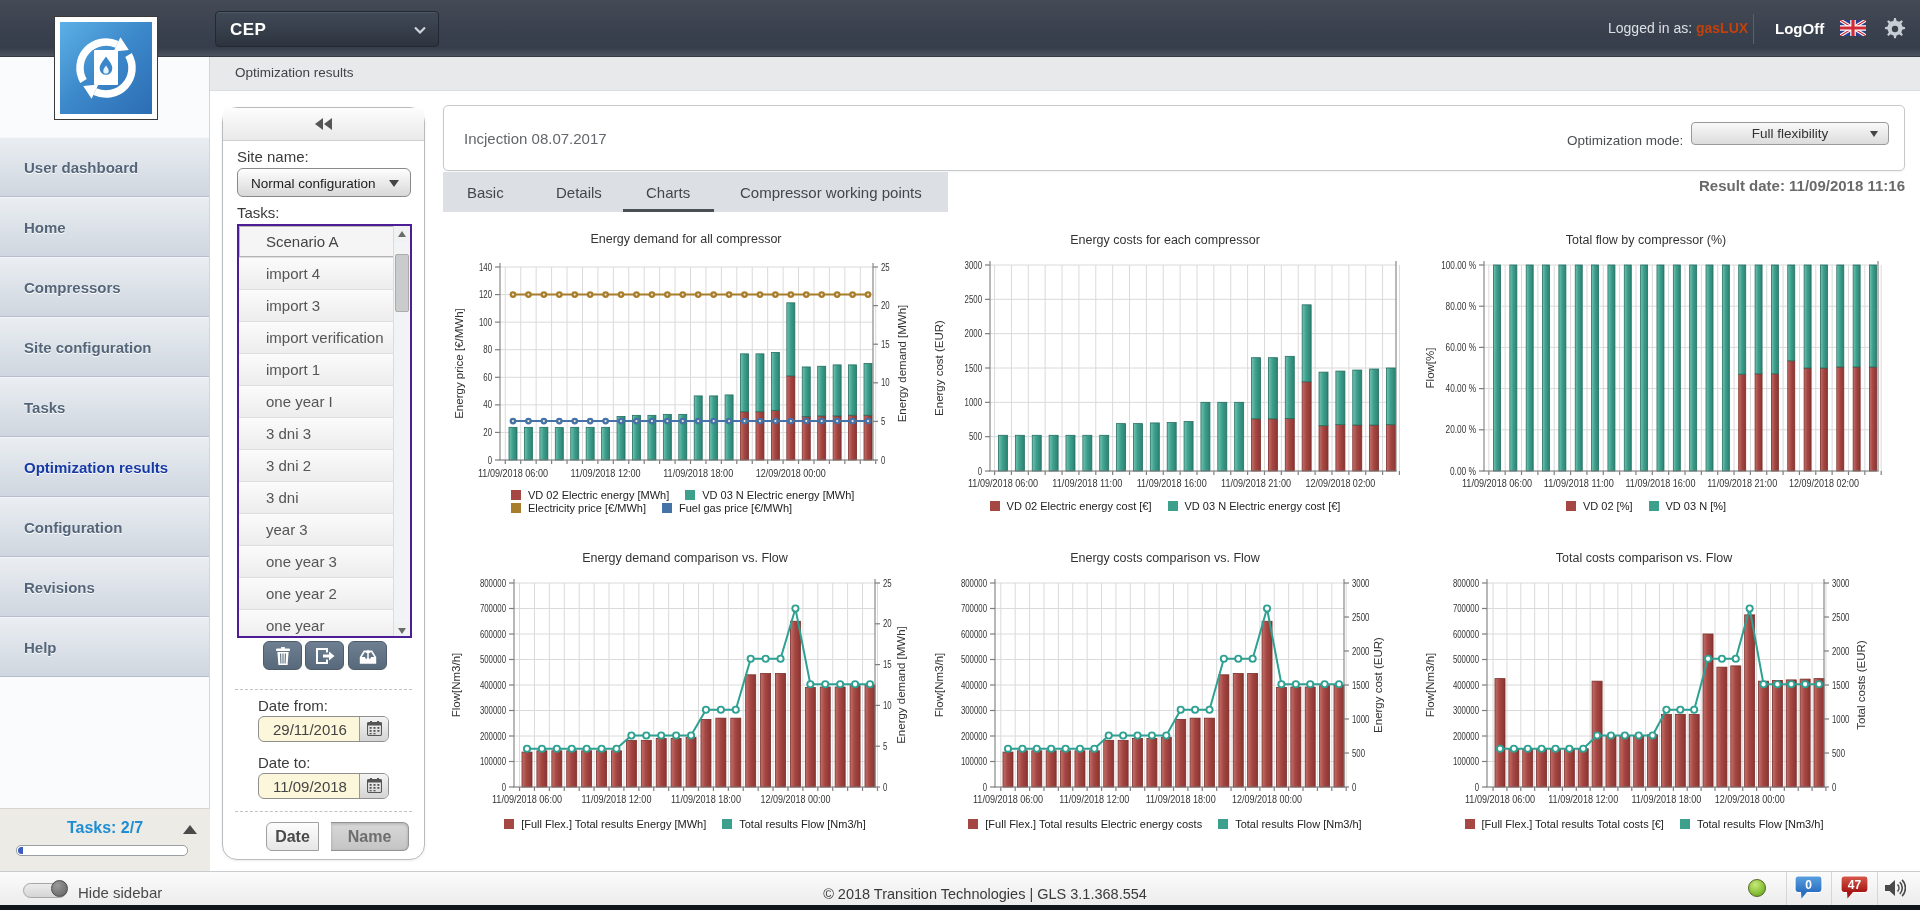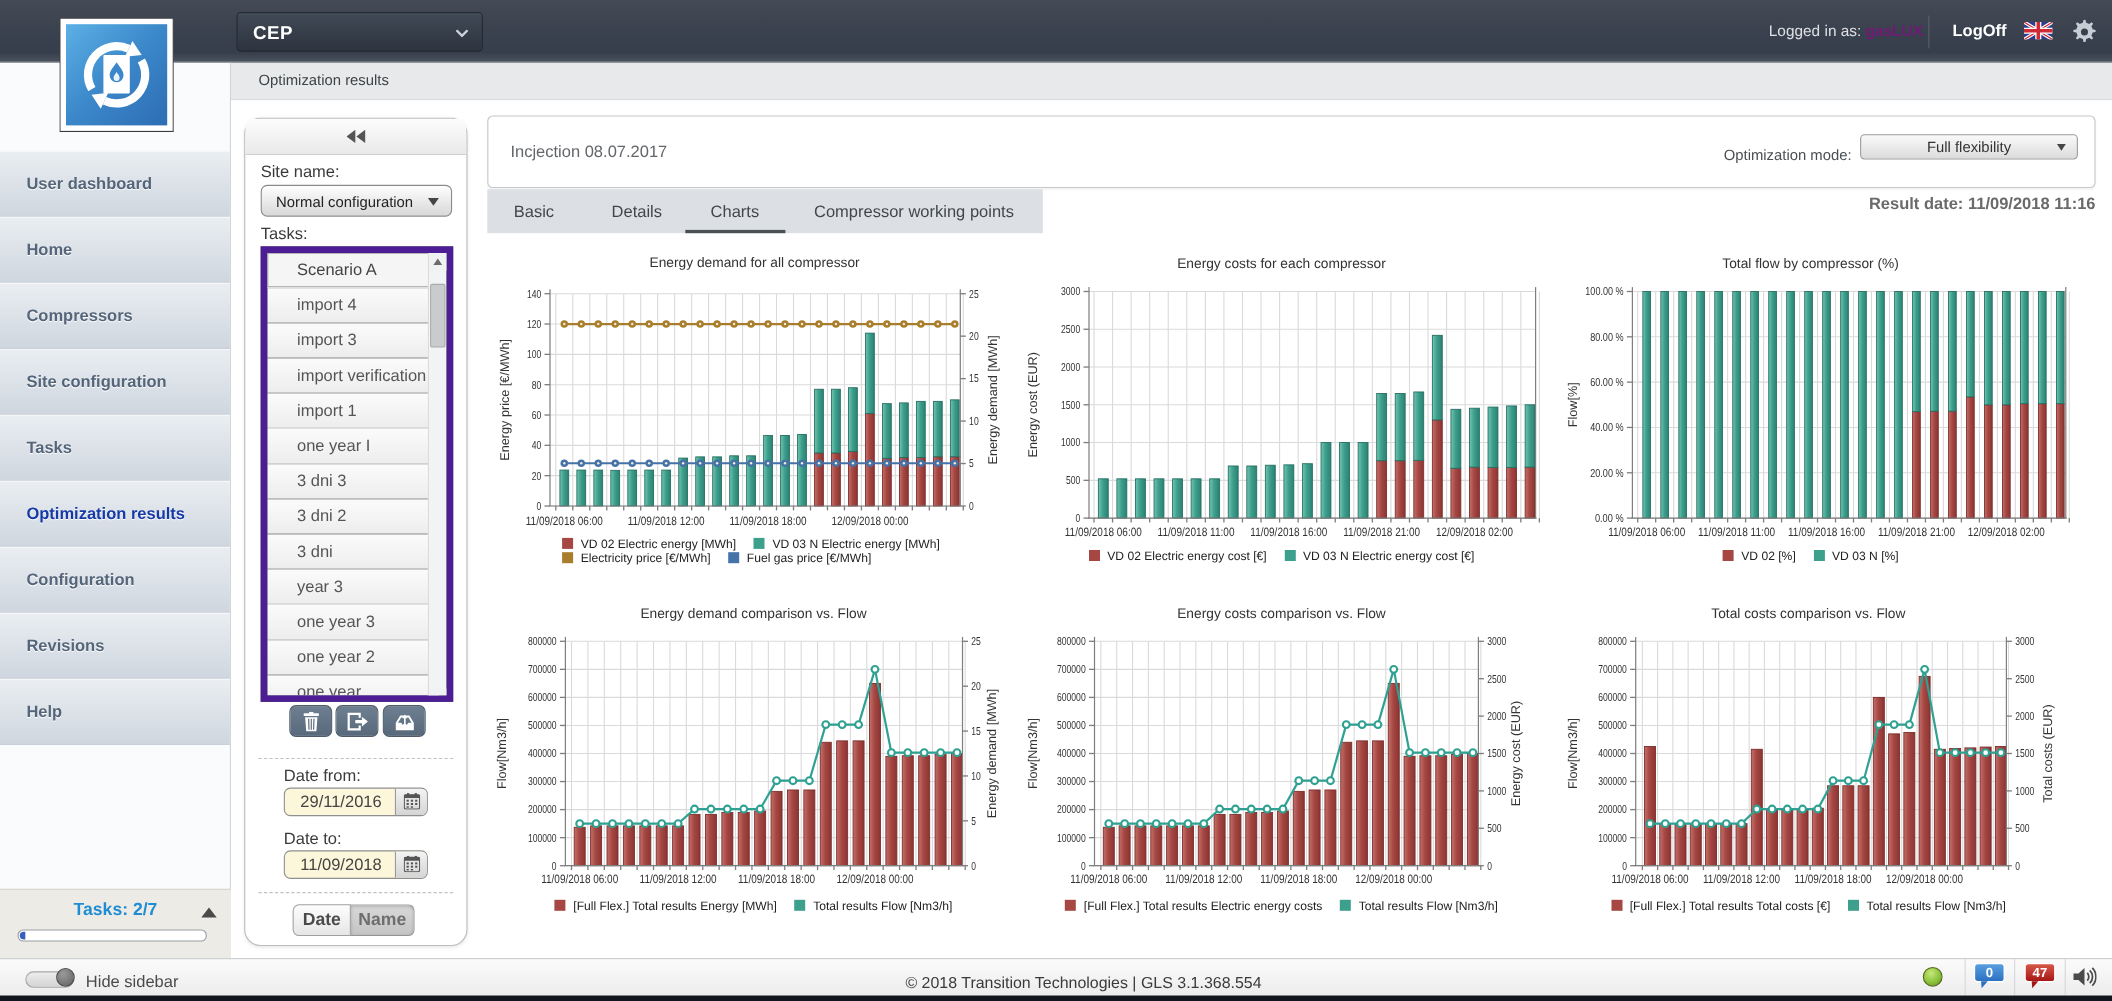--- a/index.html
+++ b/index.html
@@ -17,21 +17,21 @@
 .pbar{position:absolute;left:16px;top:36px;width:172px;height:11px;background:#fff;border:1px solid #999fa5;border-radius:5px}
 .pfill{position:absolute;left:1px;top:1px;width:5px;height:7px;background:#3b5dc0;border-radius:4px 0 0 4px}
 .footer{position:absolute;left:0;top:871px;width:1920px;height:34px;background:linear-gradient(#fbfbfc,#ececed);border-top:1px solid #c9cccf}
 .botstrip{position:absolute;left:0;top:905px;width:1920px;height:5px;background:#10161c}
 .panel{position:absolute;left:222px;top:107px;width:203px;height:753px;background:#fff;border:1px solid #b9bcbe;border-radius:15px;box-shadow:0 1px 3px rgba(0,0,0,.08)}
 .phead{position:absolute;left:0;top:0;width:201px;height:33px;background:linear-gradient(#fdfdfd,#e9e9e9);border-bottom:1px solid #cfcfcf;border-radius:5px 5px 0 0}
 .plbl{position:absolute;left:14px;font-size:15px;color:#3a3a3a}
 .psel{position:absolute;left:14px;top:60px;width:174px;height:29px;background:linear-gradient(#fefefe,#d8d8d8);border:1px solid #8a8a8a;border-radius:6px}
 .psel span{position:absolute;left:13px;top:7px;font-size:13.5px;color:#222}
 .caret{position:absolute;width:0;height:0;border-left:5px solid transparent;border-right:5px solid transparent;border-top:7px solid #444}
-.tlist{position:absolute;left:14px;top:116px;width:175px;height:414px;border:6px solid #4c1d95;background:#404040;overflow:hidden}
+.tlist{position:absolute;left:14px;top:116px;width:175px;height:414px;border:2px solid #4c1d95;background:#86efac;overflow:hidden}
 .ti{width:156px;height:32px;line-height:31px;padding-left:27px;font-size:15px;color:#555;background:linear-gradient(#fbfbfb,#ededed);border-bottom:1px solid #dedede}
 .ti.sel{background:#f5f5f5;box-shadow:inset 0 0 0 1px #b5b5b5;color:#444}
 .sbar{position:absolute;right:0;top:0;width:17px;height:412px;background:#f2f3f4;border-left:1px solid #dcdcdc}
 .sbtn{position:absolute;left:0;width:16px;height:16px;background:#f0f1f2;text-align:center}
 .sarr{position:absolute;left:4px;width:0;height:0;border-left:4px solid transparent;border-right:4px solid transparent}
 .sthumb{position:absolute;left:1px;top:28px;width:14px;height:58px;background:#c9cbcd;border:1px solid #ababab;border-radius:2px}
 .ibtn{position:absolute;width:39px;height:29px;background:linear-gradient(#6d7f90,#57697b);border:1px solid #4e5c6a;border-radius:6px;text-align:center}
 .ibtn svg{margin-top:5px}
 .dash{position:absolute;left:12px;width:177px;border-top:1px dashed #c2c2c2}
 .dinput{position:absolute;left:35px;width:131px;height:26px;border:1px solid #8f8f8f;border-radius:6px;overflow:hidden;background:#fcf6da}
@@ -53,21 +53,21 @@
 .knob{position:absolute;left:51px;top:880px;width:17px;height:17px;border-radius:50%;background:radial-gradient(circle at 35% 30%,#9a9a9a,#606060);border:1px solid #4a4a4a}
 .fsep{position:absolute;top:872px;width:1px;height:33px;background:#d4d7da}
 </style></head><body>
 <div class="topbar"></div>
 <div class="cep">
     <span>CEP</span>
     <svg style="position:absolute;right:12px;top:14px" width="12" height="8" viewBox="0 0 12 8">
       <path d="M1 1.5 L6 6.5 L11 1.5" stroke="#cdd3da" stroke-width="2.2" fill="none"></path>
     </svg>
   </div>
-<div class="lia" style="left:1608px">Logged in as: <b style="color:#701a75">gasLUX</b></div>
+<div class="lia" style="left:1608px">Logged in as: <b style="color:#c2410c">gasLUX</b></div>
 <div style="position:absolute;left:1753px;top:14px;width:1px;height:30px;background:#5a616a"></div>
 <div class="lia" style="left:1775px;font-weight:bold;color:#fff;font-size:15px">LogOff</div>
 <div style="position:absolute;left:1840px;top:20px"><svg width="26" height="16" viewBox="0 0 26 16">
       <rect width="26" height="16" fill="#2b3f8e"></rect>
 <path d="M0 0 L26 16 M26 0 L0 16" stroke="#fff" stroke-width="3.2"></path>
 <path d="M0 0 L26 16 M26 0 L0 16" stroke="#cf2b36" stroke-width="1.1"></path>
 <path d="M13 0 V16 M0 8 H26" stroke="#fff" stroke-width="5.5"></path>
 <path d="M13 0 V16 M0 8 H26" stroke="#cf2b36" stroke-width="3.2"></path>
     </svg></div>
 <div style="position:absolute;left:1884px;top:18px"><svg width="22" height="22" viewBox="0 0 22 22">
@@ -252,21 +252,21 @@
             <rect x="2.6" y="9" width="2" height="1.8"></rect>
             <rect x="6.5" y="9" width="2" height="1.8"></rect>
             <rect x="10.4" y="9" width="2" height="1.8"></rect>
             <rect x="2.6" y="12" width="2" height="1.3"></rect>
             <rect x="6.5" y="12" width="2" height="1.3"></rect>
           </g>
         </svg></div>
     </div>
 <div class="dash" style="top:703px"></div>
 <div class="dnbtn" style="left:43px;width:53px;background:linear-gradient(#fdfdfd,#e6e6e6);border:1px solid #a0a0a0;border-radius:6px 0 0 6px;color:#4a4a4a">Date</div>
-<div class="dnbtn" style="left:96px;width:58px;background:linear-gradient(#d8d8d8,#c4c4c4);border:1px solid #949494;border-left:none;border-radius:0 6px 6px 0;color:#6e6e6e;box-shadow:inset 0 1px 3px rgba(0,0,0,.2)">Name</div>
+<div class="dnbtn" style="left:108px;width:78px;background:linear-gradient(#d8d8d8,#c4c4c4);border:1px solid #949494;border-left:none;border-radius:0 6px 6px 0;color:#6e6e6e;box-shadow:inset 0 1px 3px rgba(0,0,0,.2)">Name</div>
 </div>
 <div class="hcard">
     <div style="position:absolute;left:20px;top:24px;font-size:15px;color:#63666a">Incjection 08.07.2017</div>
 <div style="position:absolute;left:1123px;top:27px;font-size:13.5px;color:#4a4e52">Optimization mode:</div>
 <div style="position:absolute;left:1247px;top:16px;width:198px;height:23px;background:linear-gradient(#f9f9f9,#dcdcdc);border:1px solid #9a9a9a;border-radius:4px">
 <div style="position:absolute;left:0;top:3px;width:100%;text-align:center;font-size:13.5px;color:#333">Full flexibility</div>
 <div class="caret" style="right:10px;top:8px;border-top-width:6px;border-left-width:4.5px;border-right-width:4.5px"></div>
     </div>
   </div>
 <div class="tabs">

